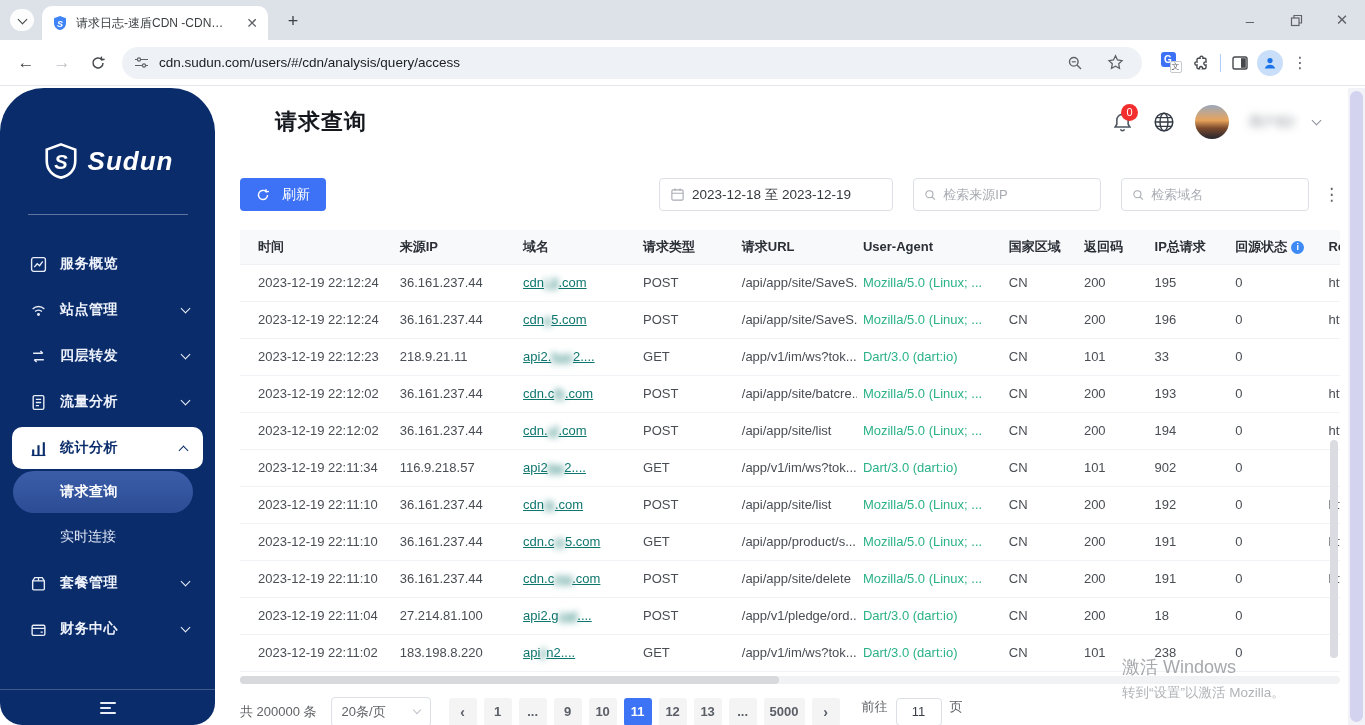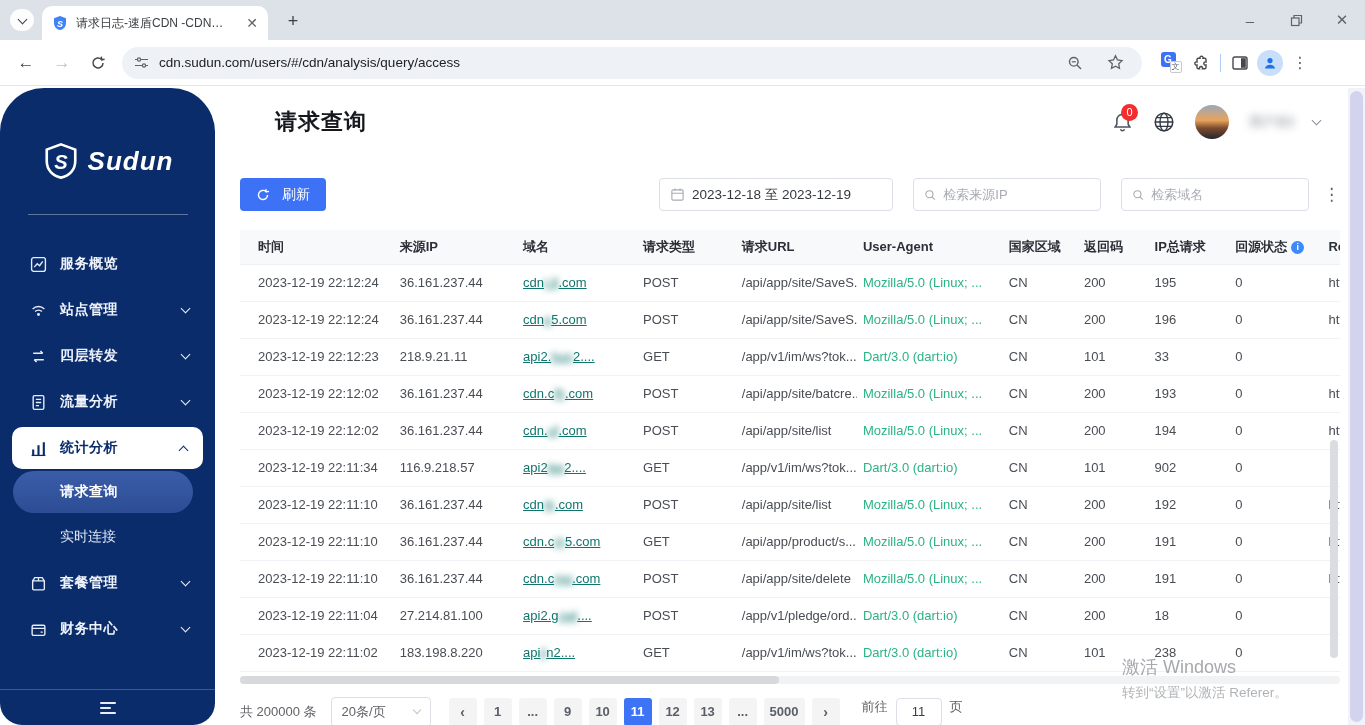--- a/index.html
+++ b/index.html
@@ -553,14 +553,14 @@
     <div class="goto">
       <span>前往</span>
       <input value="11" style="">
       <span>页</span>
     </div>
   </div>
 </div>
 
 <div class="wm">
   <div class="l1">激活 Windows</div>
-  <div class="l2">转到“设置”以激活 Referer。</div>
+  <div class="l2">转到“设置”以激活 Mozilla。</div>
 </div>
 
 </body></html>

